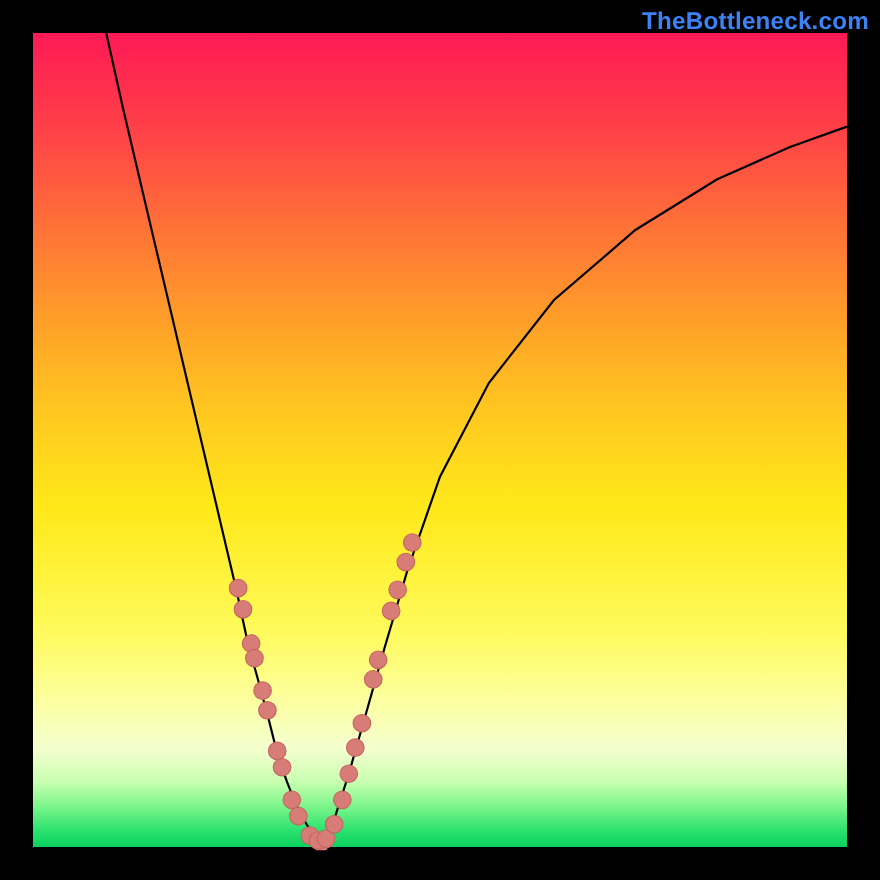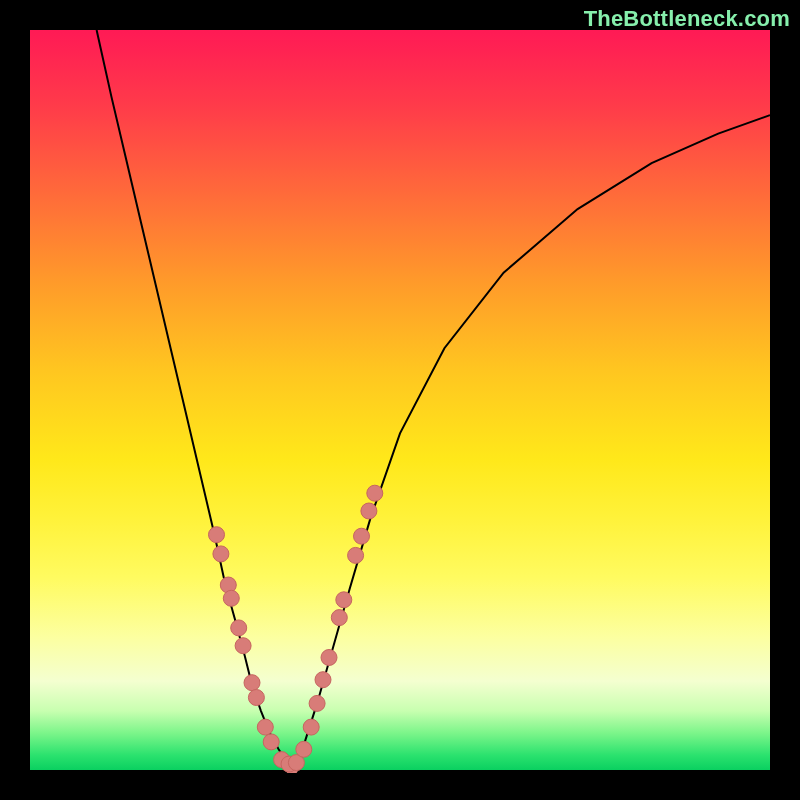--- a/index.html
+++ b/index.html
@@ -14,21 +14,21 @@
           #ffe81a 58%,
           #fff23a 66%,
           #fffb60 74%,
           #fcffa0 82%,
           #f4ffd0 88%,
           #c8ffb0 92%,
           #7cf58a 95%,
           #2be26e 98%,
           #0ad060 100%);
         }
-  .wm{position:absolute;top:6px;right:10px;font:700 22px Arial,Helvetica,sans-serif;color:#86efac;letter-spacing:.2px}
+  .wm{position:absolute;top:6px;right:10px;font:700 22px Arial,Helvetica,sans-serif;color:#3b82f6;letter-spacing:.2px}
   svg.curve{position:absolute;left:30px;top:30px;width:740px;height:740px;overflow:visible}
   svg .stroke{fill:none;stroke:#000;stroke-width:2}
   svg .dots{fill:#d87c78;stroke:#c6655f;stroke-width:1}
 </style>
 </head>
 <body>
 
 <div class="frame">
   <div class="plot"></div>
   <div class="wm">TheBottleneck.com</div>

